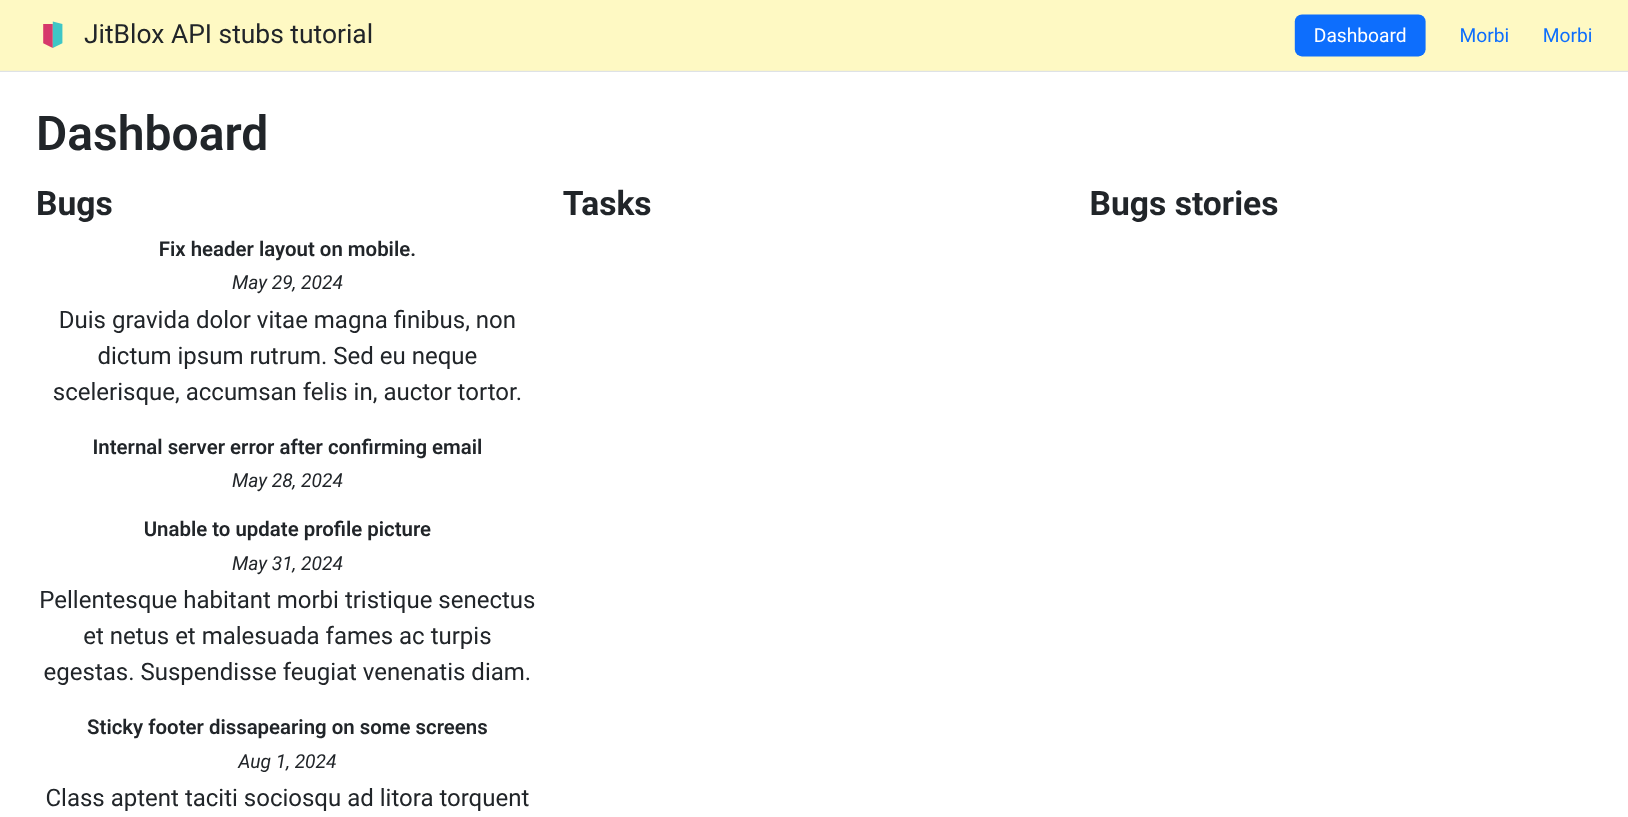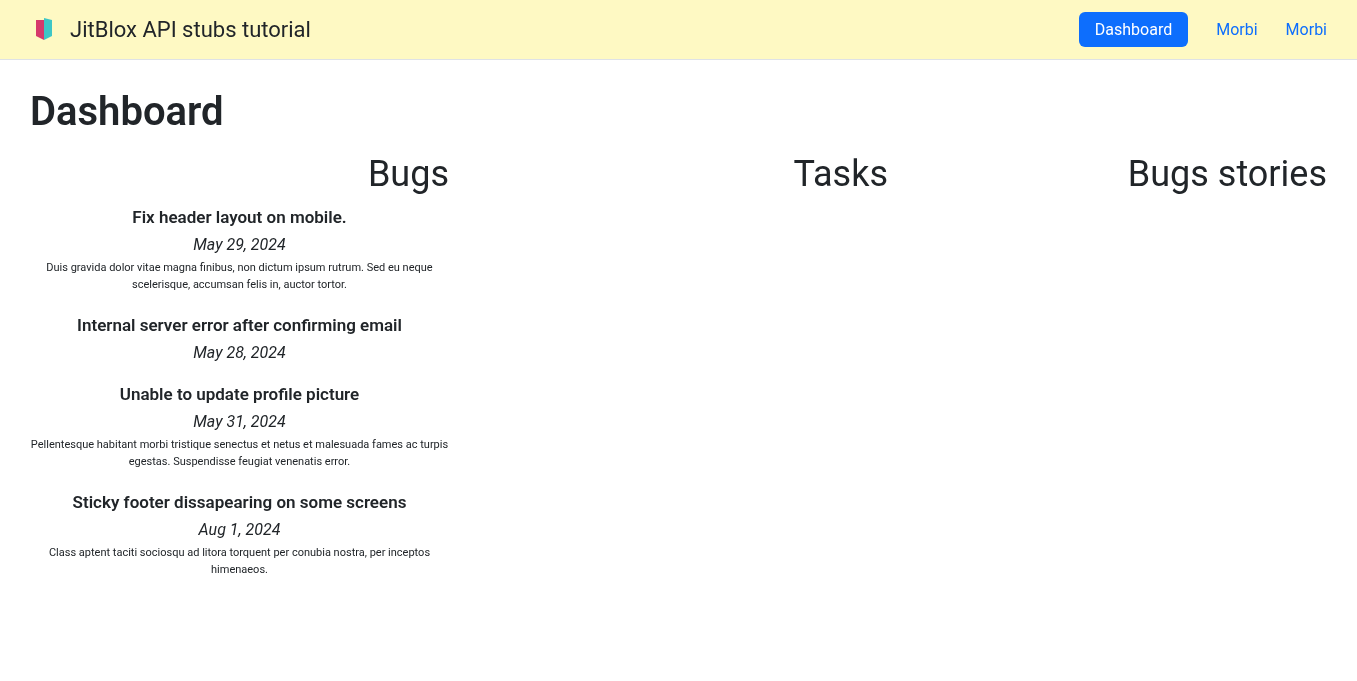--- a/index.html
+++ b/index.html
@@ -61,42 +61,41 @@
       margin-bottom: 18px;
     }
     .columns {
       display: flex;
       gap: 20px;
     }
     .column {
       flex: 1;
     }
     .column-heading {
-      font-size: 36px;
-      font-weight: 400;
+      font-size: 28px;
+      font-weight: 700;
       margin-bottom: 12px;
-      text-align: right;
     }
     .item {
       margin-bottom: 22px;
       text-align: center;
     }
     .item-title {
       font-size: 17px;
       font-weight: 600;
       margin-bottom: 8px;
     }
     .item-date {
       font-style: italic;
       font-size: 16px;
       margin-bottom: 6px;
       color: #212529;
     }
     .item-desc {
-      font-size: 11px;
+      font-size: 20px;
       line-height: 1.5;
       color: #212529;
     }
   </style>
 </head>
 <body>
 
 <nav class="navbar">
   <div class="navbar-brand">
     <span class="logo">
@@ -128,21 +127,21 @@
       </div>
 
       <div class="item">
         <div class="item-title">Internal server error after confirming email</div>
         <div class="item-date">May 28, 2024</div>
       </div>
 
       <div class="item">
         <div class="item-title">Unable to update profile picture</div>
         <div class="item-date">May 31, 2024</div>
-        <div class="item-desc">Pellentesque habitant morbi tristique senectus et netus et malesuada fames ac turpis egestas. Suspendisse feugiat venenatis error.</div>
+        <div class="item-desc">Pellentesque habitant morbi tristique senectus et netus et malesuada fames ac turpis egestas. Suspendisse feugiat venenatis diam.</div>
       </div>
 
       <div class="item">
         <div class="item-title">Sticky footer dissapearing on some screens</div>
         <div class="item-date">Aug 1, 2024</div>
         <div class="item-desc">Class aptent taciti sociosqu ad litora torquent per conubia nostra, per inceptos himenaeos.</div>
       </div>
     </div>
 
     <div class="column">

